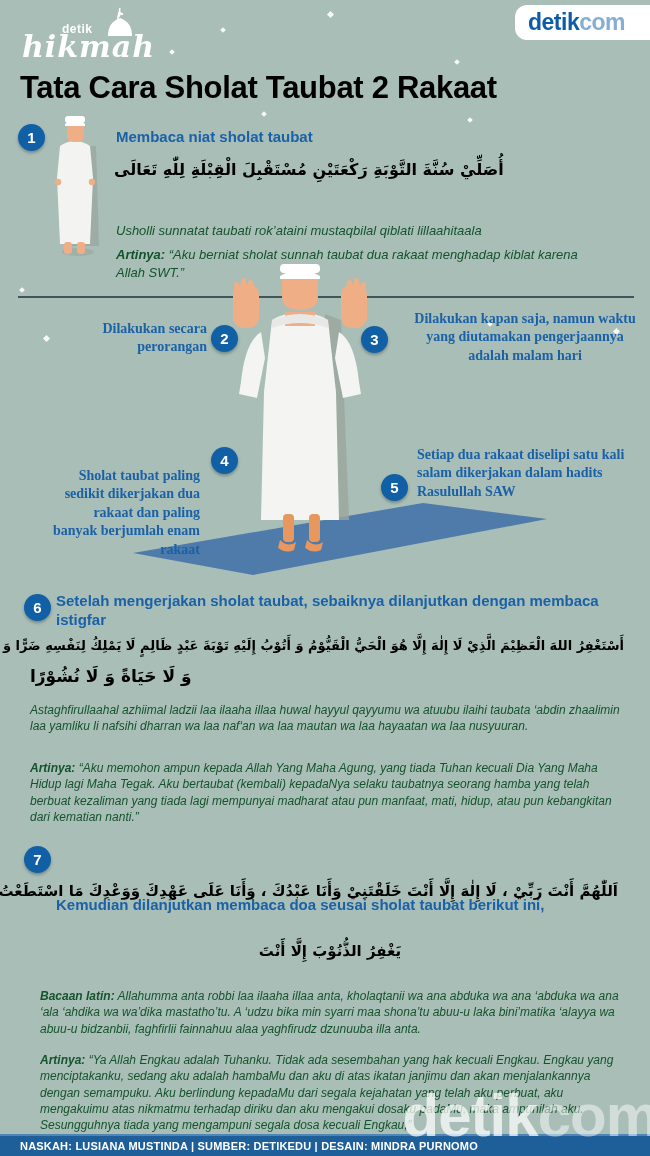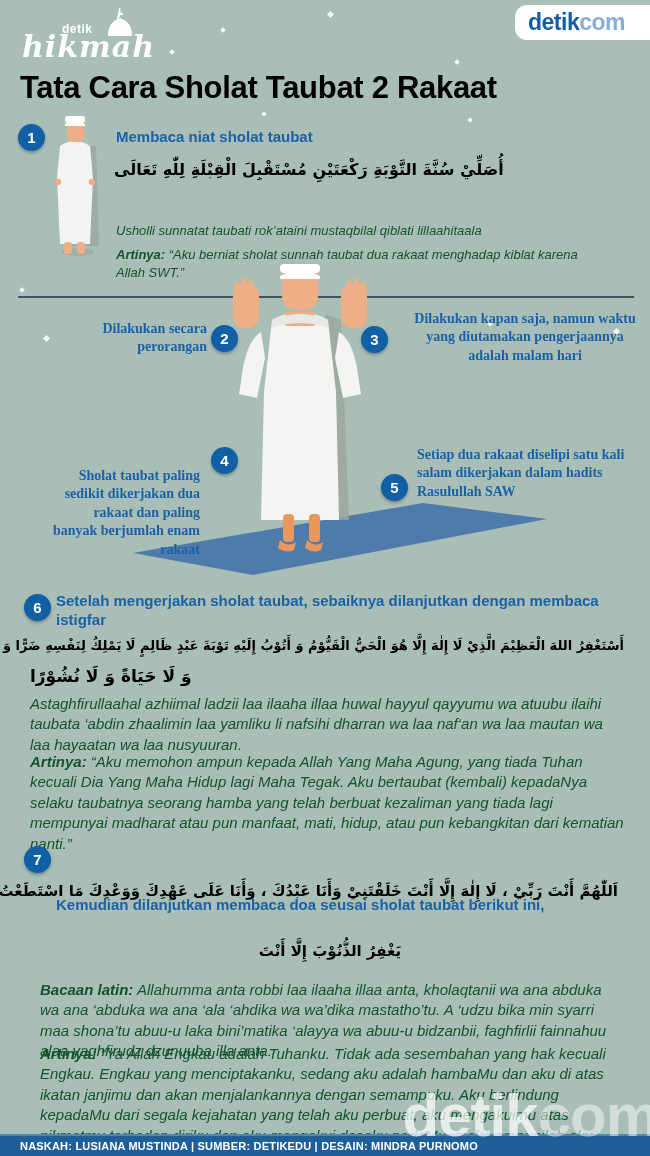--- a/index.html
+++ b/index.html
@@ -25,21 +25,21 @@
     box-shadow:0 2px 3px rgba(30,40,50,.35);z-index:4;}
   
   .stepHeading{font-size:15px;font-weight:bold;color:#1a61a7;line-height:1.25;z-index:4;}
   .sideText{font-size:14px;font-weight:bold;color:#1a61a7;line-height:1.32;z-index:4;font-family:Liberation Serif, serif;}
   .arabic{direction:rtl;white-space:nowrap;font-family:"DejaVu Sans",sans-serif;
     font-weight:bold;color:#000000;z-index:4;}
   .ar-right{text-align:right;}
   .ar-left{text-align:left;}
   .latin{font-style:italic;font-size:13px;color:#14532d;line-height:1.36;z-index:4;}
   .latin b{font-style:italic;}
-  .small-latin{font-size:15px;}
+  .small-latin{font-size:12px;margin-top:8px;}
   
   .divider{left:18px;top:296px;width:616px;height:2px;background:#44545c;z-index:1;}
   
   .sparkle{width:5px;height:5px;background:#ffffff;transform:rotate(45deg);opacity:.9;z-index:1;}
   
   .footer-bar{left:0;top:1134px;width:650px;height:22px;background:#1f5f99;
     border-top:2px solid #4f86b6;z-index:5;}
   .footer-credits{color:#ffffff;font-size:11px;font-weight:bold;letter-spacing:.2px;
     line-height:20px;padding-left:20px;white-space:nowrap;}
   .watermark{right:-8px;top:1086px;font-size:60px;font-weight:bold;letter-spacing:-1px;

